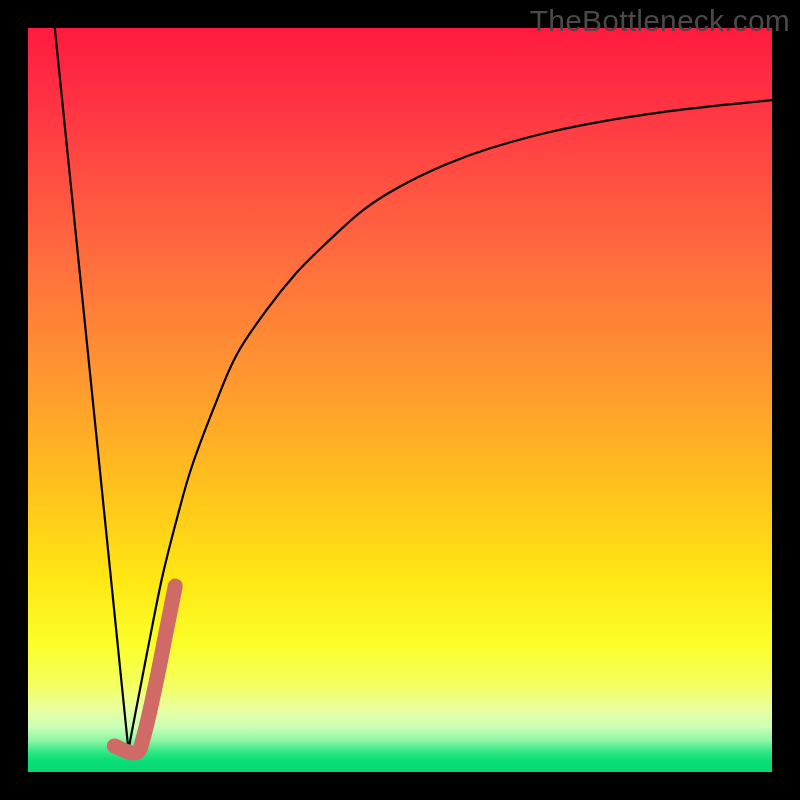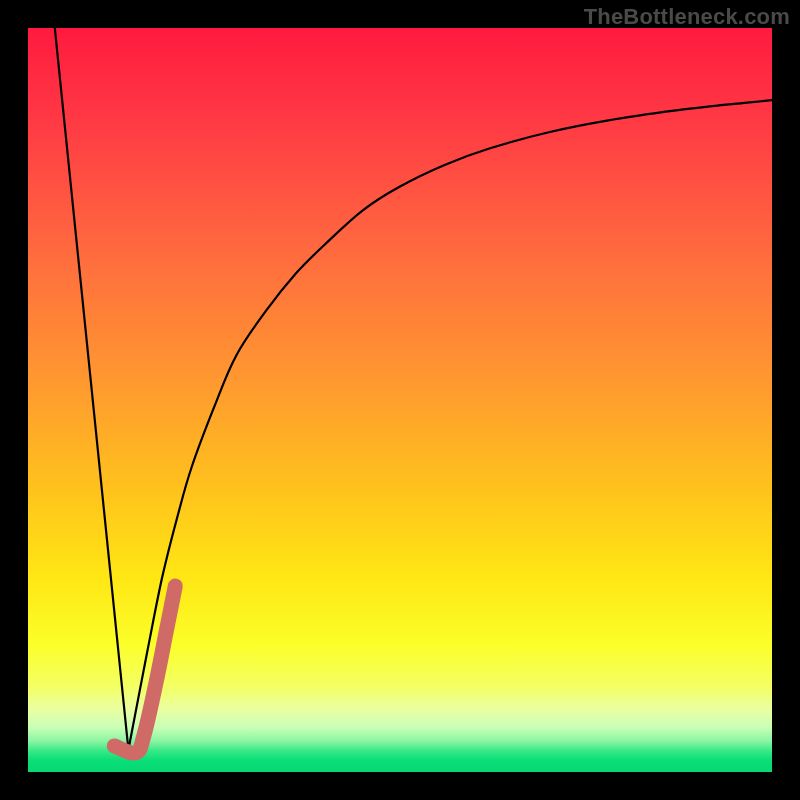--- a/index.html
+++ b/index.html
@@ -39,22 +39,22 @@
     left: 0;
     top: 0;
     width: 744px;
     height: 744px;
   }
   .watermark {
     position: absolute;
     top: 4px;
     right: 10px;
     color: #4a4a4a;
-    font-size: 22px;
-    font-weight: 700;
+    font-size: 30px;
+    font-weight: 400;
     letter-spacing: 0.2px;
     user-select: none;
   }
 </style>
 </head>
 <body>
 
 <div class="frame">
   <div class="plot">
 

